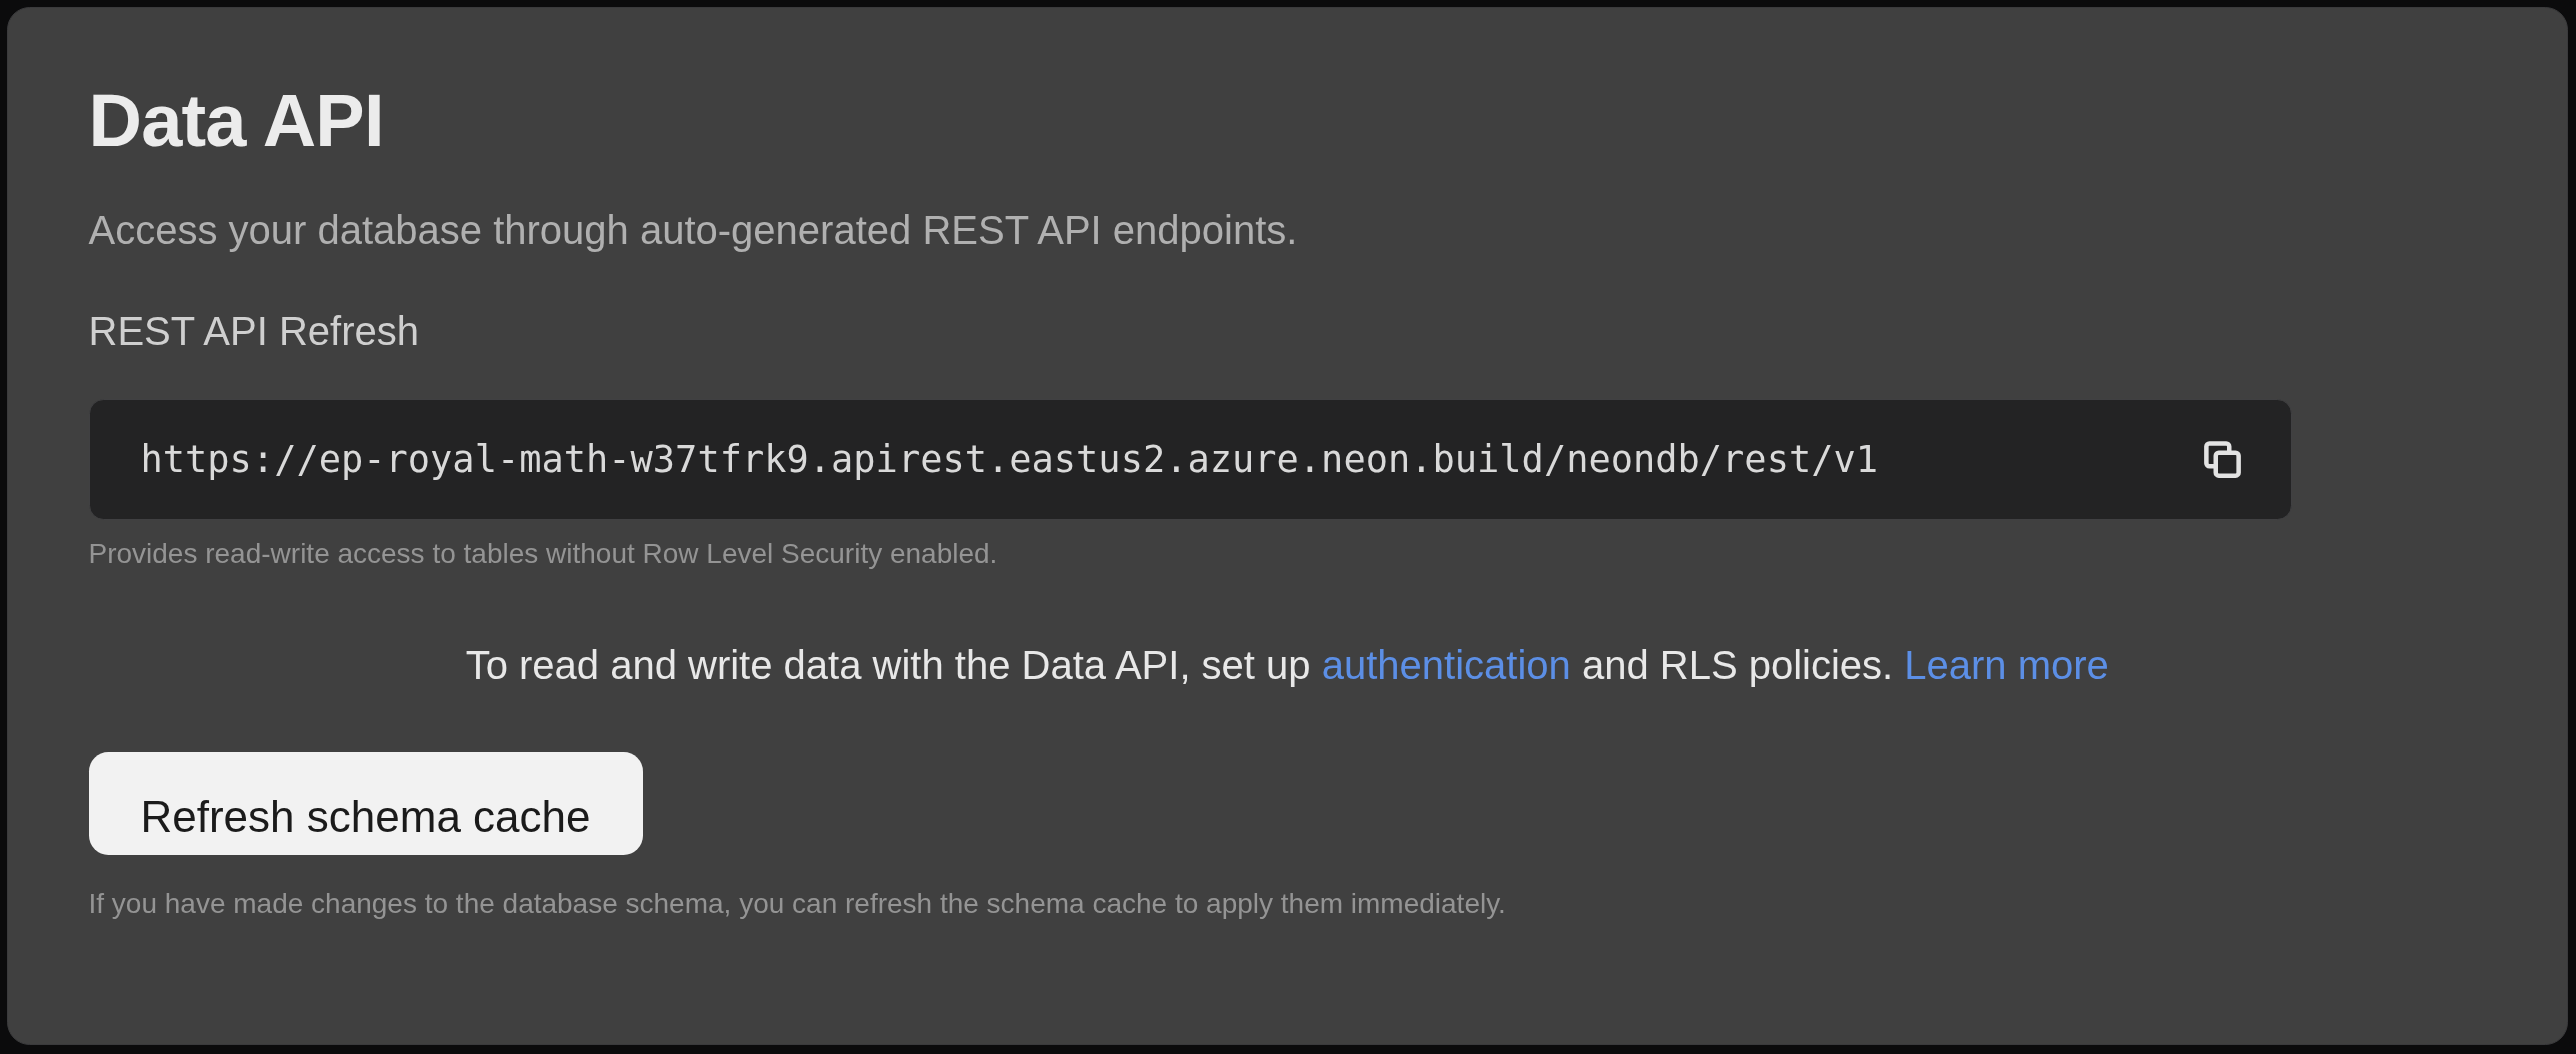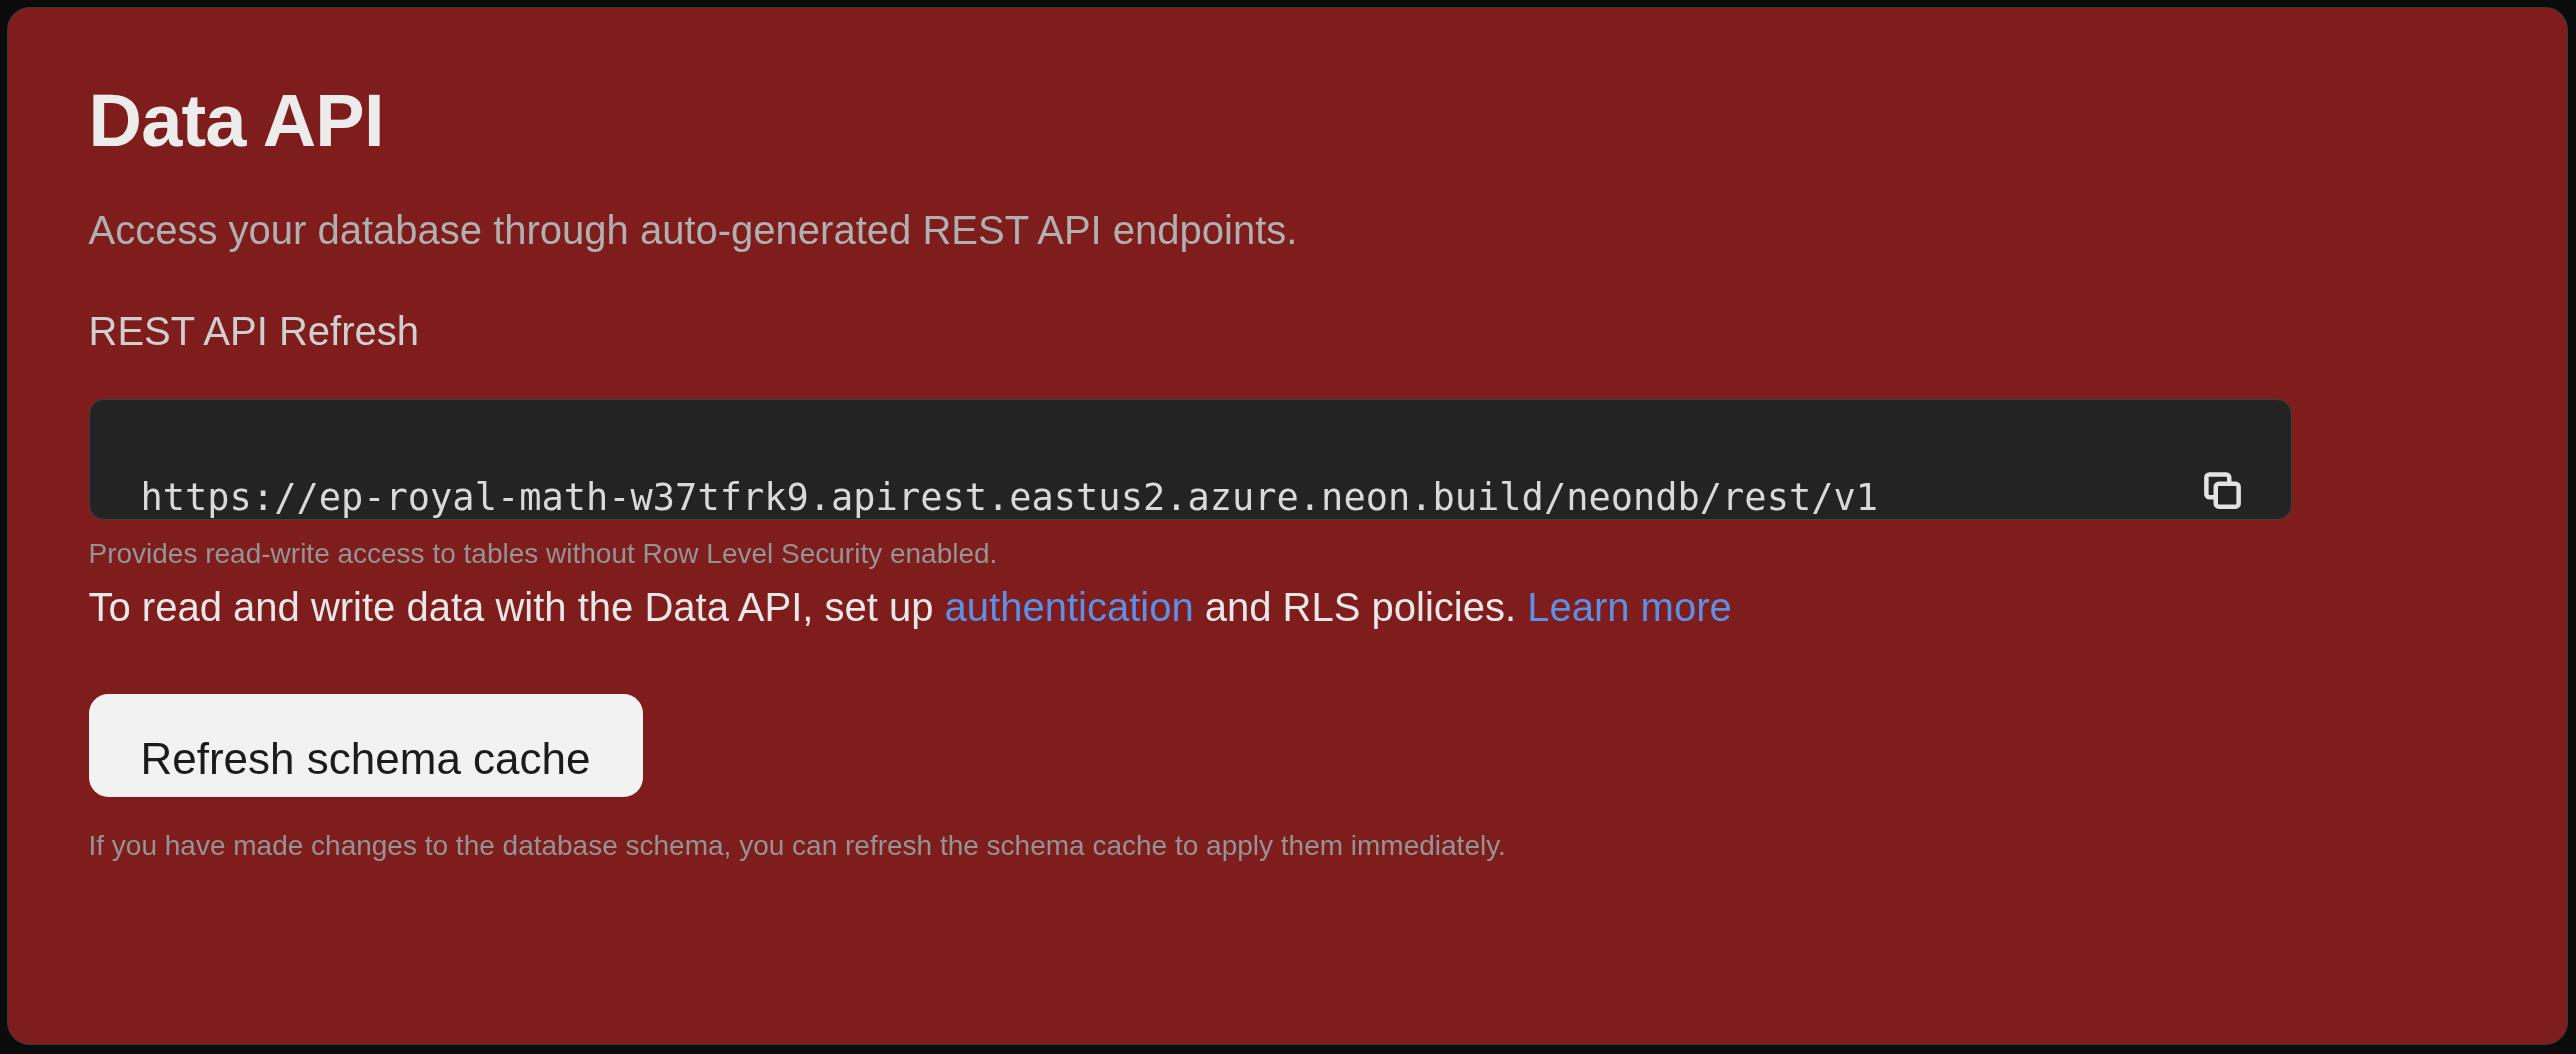--- a/index.html
+++ b/index.html
@@ -5,21 +5,21 @@
   * { margin: 0; padding: 0; box-sizing: border-box; }
   html, body {
     width: 2576px; height: 1055px;
     background: #0b0b0c;
     font-family: "Liberation Sans", "DejaVu Sans", sans-serif;
     overflow: hidden;
   }
   .card {
     position: absolute;
     left: 6.5px; top: 6.5px; right: 8px; bottom: 9px;
-    background: #7f1d1d;
+    background: #404040;
     border: 1.6px solid #3a3a3c;
     border-radius: 22.7px;
     padding: 0 81px;
   }
   .title {
     margin-top: 76px;
     font-size: 74px;
     font-weight: 700;
     line-height: 1.0;
     letter-spacing: -0.8px;
@@ -38,21 +38,21 @@
     color: #cfcfcf;
   }
   .endpoint-field {
     margin-top: 39px;
     width: 2203px;
     height: 121px;
     background: #232324;
     border: 1.6px solid #404042;
     border-radius: 14.6px;
     display: flex;
-    align-items: flex-end;
+    align-items: center;
     padding: 0 40px 0 51px;
   }
   .endpoint-url {
     flex: 1;
     font-family: "DejaVu Sans Mono", "Liberation Mono", monospace;
     font-size: 37px;
     color: #d9d9d9;
     white-space: nowrap;
     overflow: hidden;
   }
@@ -68,23 +68,25 @@
     border-radius: 8px;
   }
   .copy-btn svg { display: block; }
   .helper {
     font-size: 28px;
     line-height: 50px;
     color: #949494;
   }
   .helper.under-field { margin-top: 9.7px; }
   .auth-note {
+    margin-top: 58px;
     font-size: 40px;
     line-height: 57px;
     color: #e8e8e8;
+    text-align: center;
   }
   .auth-note a {
     color: #5c8fe6;
     text-decoration: none;
     cursor: pointer;
   }
   .refresh-btn {
     display: inline-block;
     margin-top: 58px;
     height: 103px;

